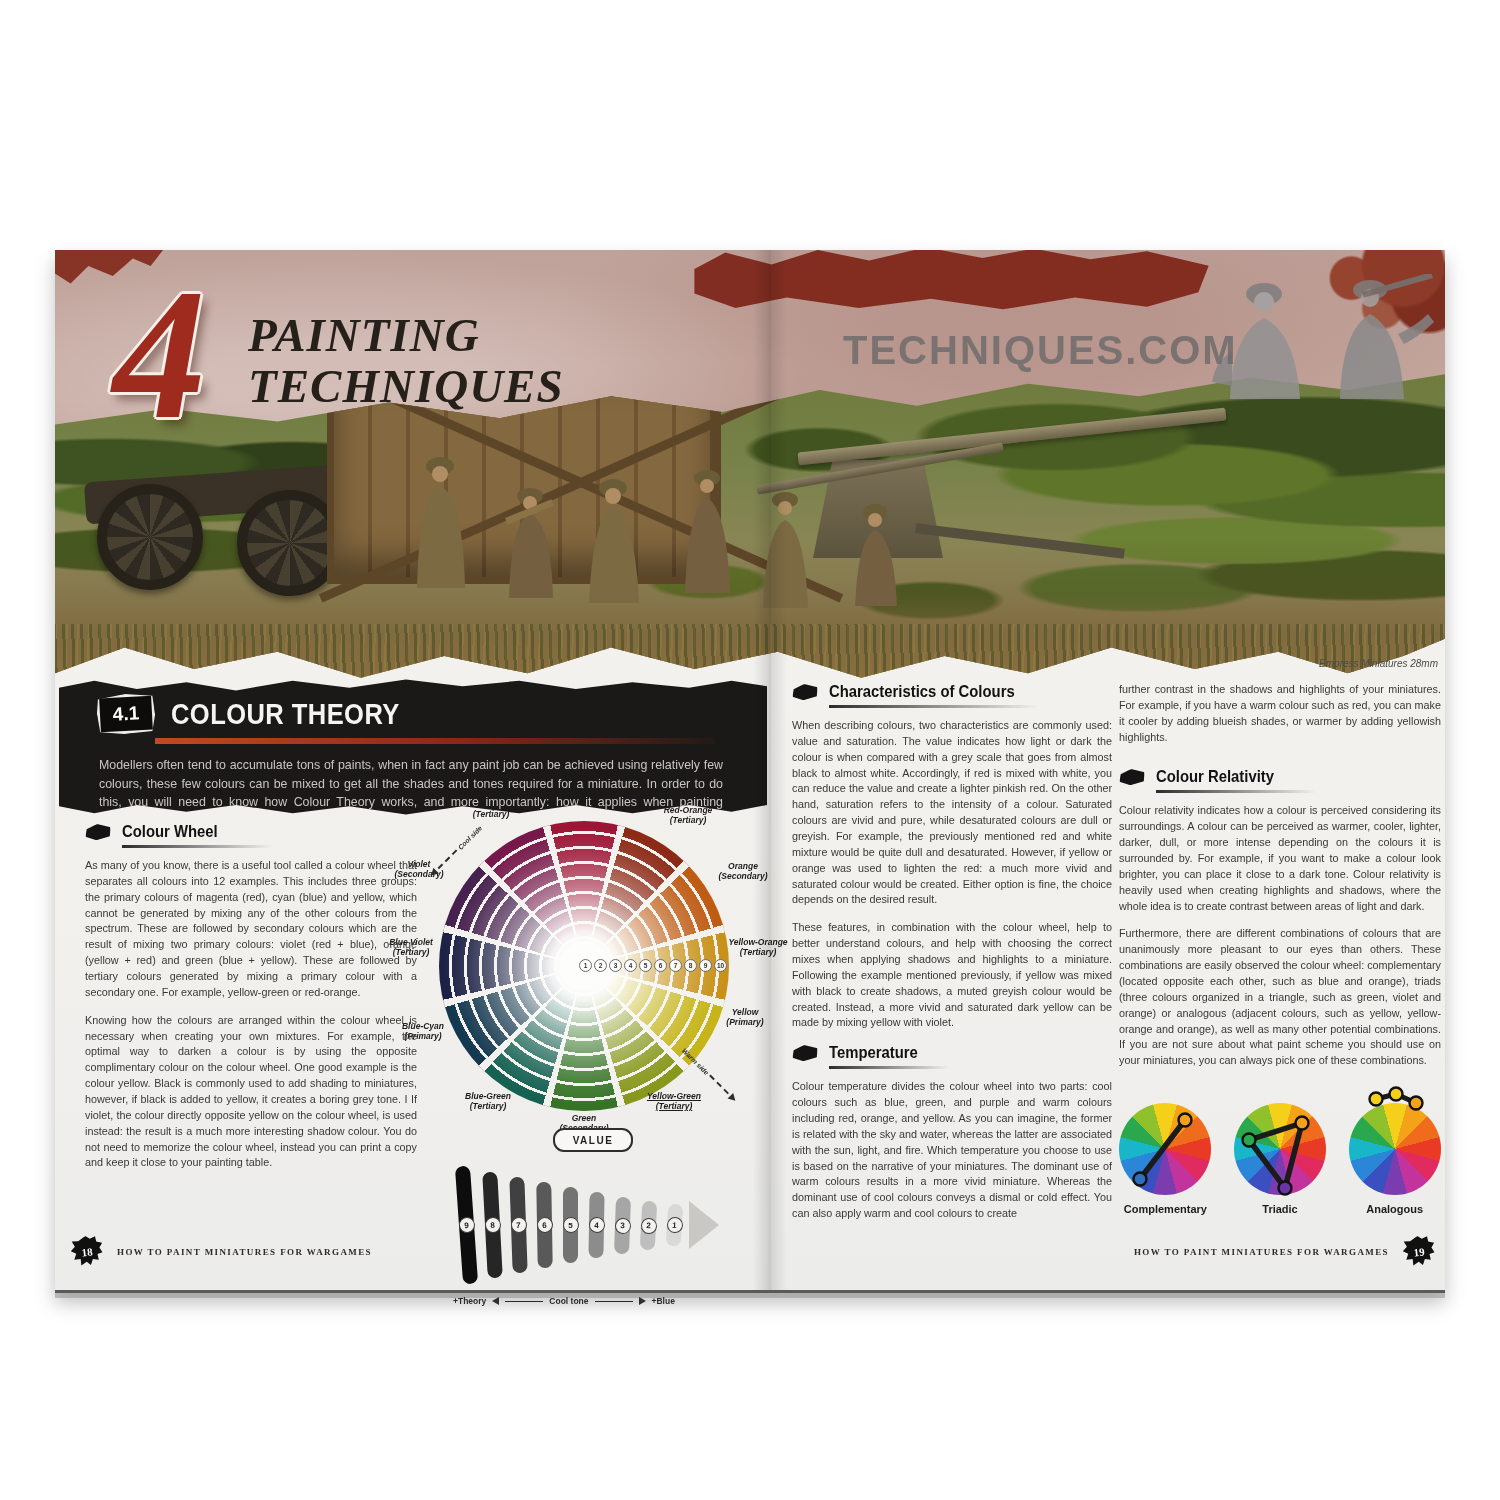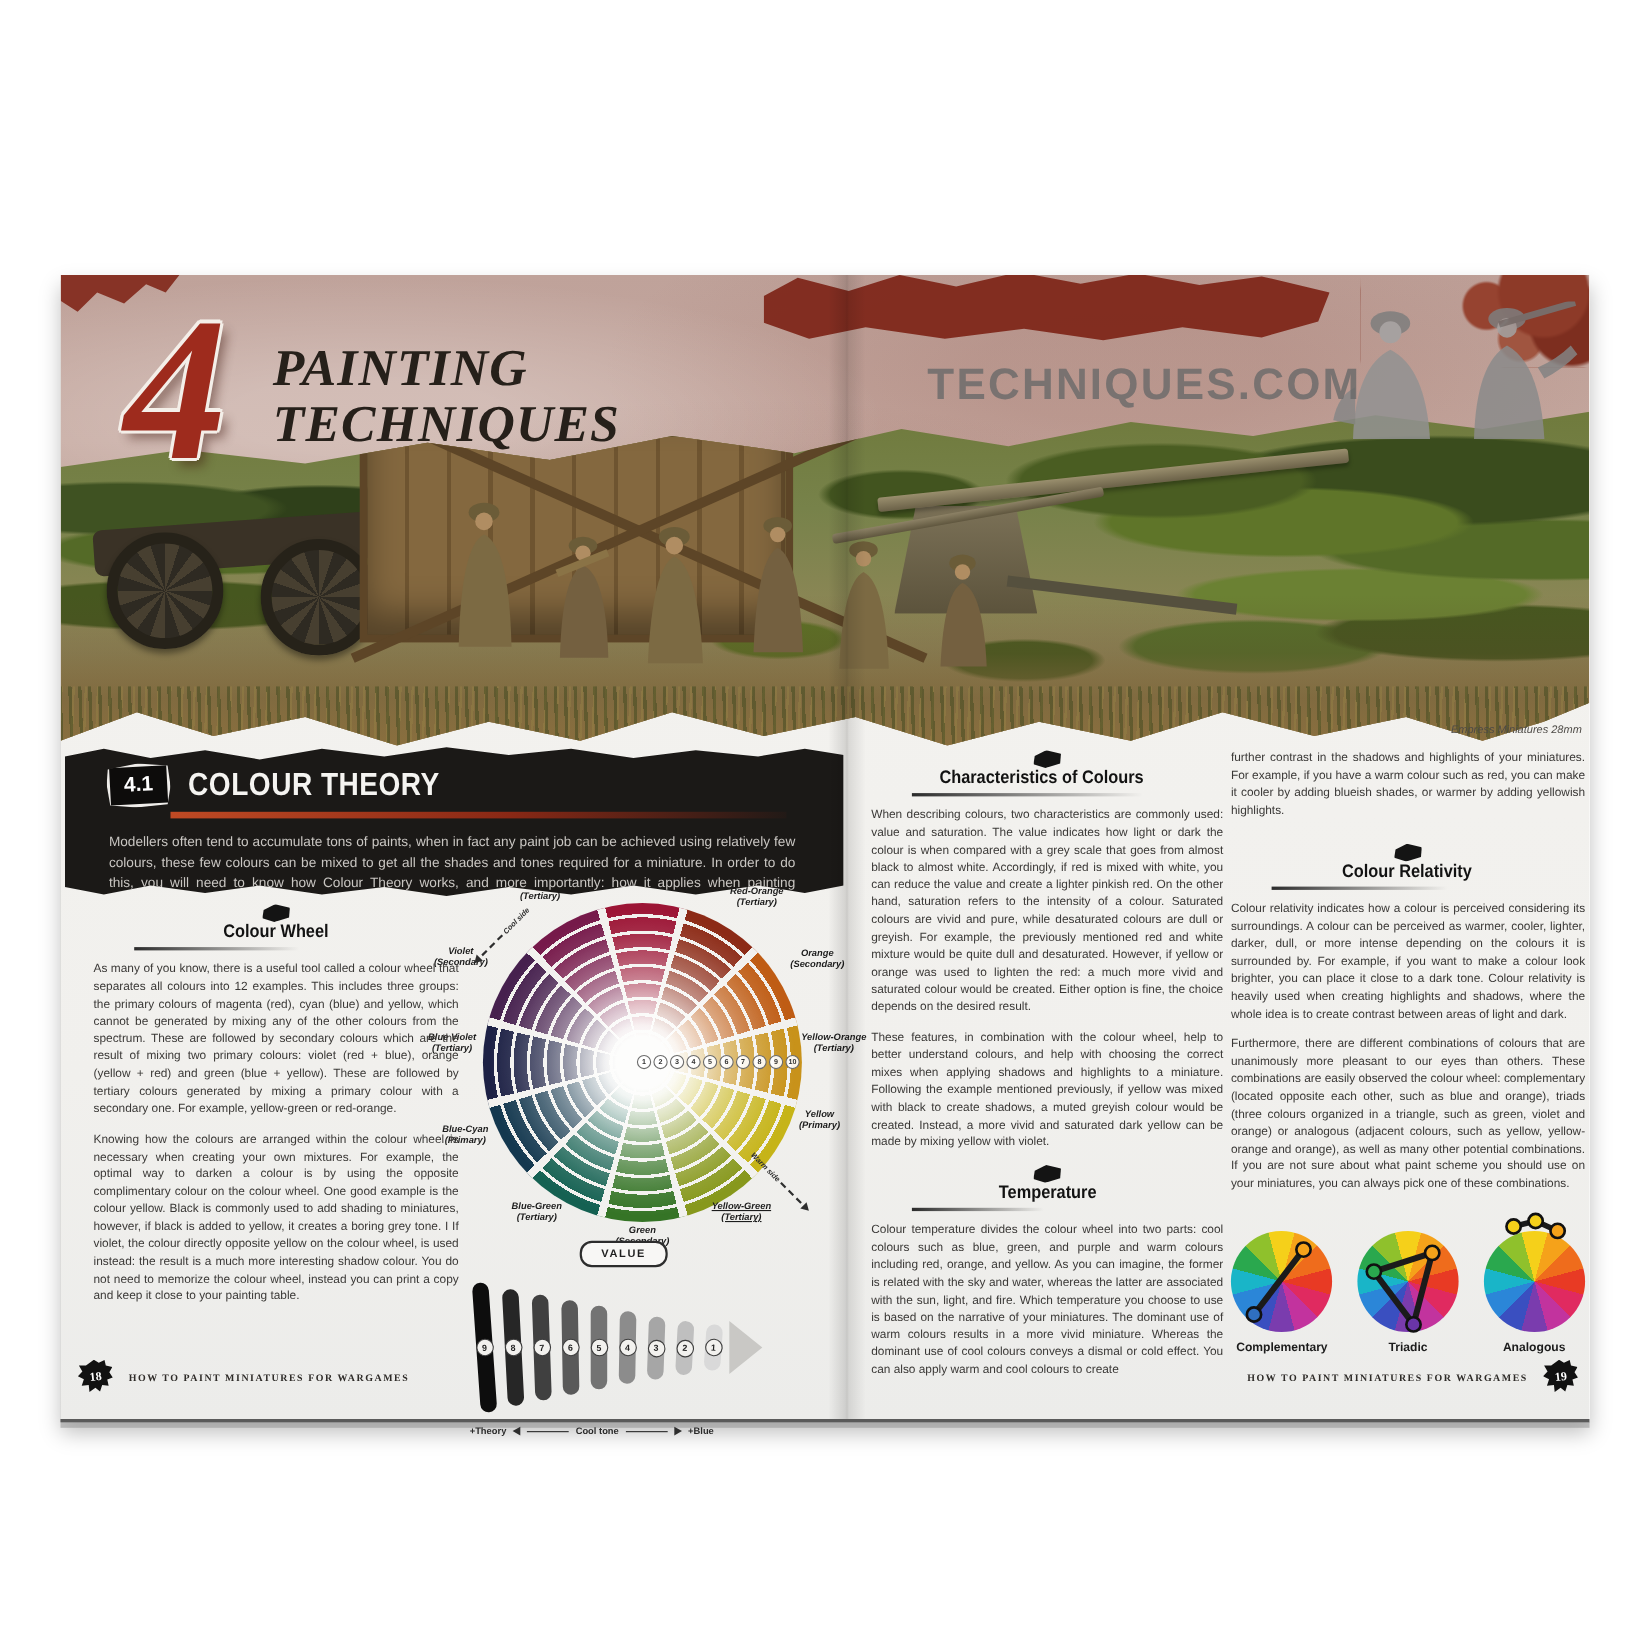--- a/index.html
+++ b/index.html
@@ -105,21 +105,21 @@
   .badge41{width:52px;height:34px;background:#0d0c0b;border:3px solid #efedea;transform:rotate(-3deg);
         display:flex;align-items:center;justify-content:center;color:#fff;font-weight:bold;font-size:19px;
         clip-path:polygon(3% 10%,50% 0,97% 8%,100% 55%,94% 96%,45% 100%,4% 92%,0 45%);}
   .banner-title{margin-left:16px;color:#f5f4f1;font-size:29px;font-weight:bold;letter-spacing:.5px;
         transform:scaleX(.88);transform-origin:left center;white-space:nowrap;}
   .banner-line{margin:4px 0 0 96px;width:560px;height:6px;
         background:linear-gradient(90deg,#c04a24 0%,#8a2815 55%,rgba(110,30,16,.08) 100%);}
   .banner-intro{margin:12px 44px 0 40px;color:#c9c6c2;font-size:12.4px;line-height:1.5;text-align:justify;}
 
   
-  .h-row{display:flex;align-items:center;margin-bottom:4px;flex-direction:column;}
+  .h-row{display:flex;align-items:center;margin-bottom:4px;}
   .blob{width:26px;height:16px;background:#141414;transform:rotate(-7deg);
         clip-path:polygon(8% 25%,50% 0,100% 30%,93% 85%,40% 100%,0 70%);}
   .h-text{margin-left:11px;font-size:16.5px;font-weight:bold;color:#121212;
         transform:scaleX(.9);transform-origin:left center;white-space:nowrap;}
   .h-line{height:3px;background:linear-gradient(90deg,#2b2b2b,rgba(43,43,43,0));margin:1px 0 10px 37px;}
   .w150{width:150px;} .w210{width:210px;} .w120{width:120px;} .w160{width:160px;}
   .body-p{font-size:10.8px;line-height:1.47;color:#3a3836;text-align:justify;margin:0 0 12px 0;}
 
   .left-col{position:absolute;left:30px;top:572px;width:332px;z-index:5;}
   .col1{position:absolute;left:737px;top:432px;width:320px;z-index:5;}
@@ -145,21 +145,21 @@
         line-height:1.2;text-align:center;width:90px;}
   .diag{position:absolute;display:flex;align-items:center;gap:3px;}
   .diag .lbl{font-size:6.8px;font-weight:bold;font-style:italic;color:#2d2d2d;white-space:nowrap;}
   .diag .line{width:26px;border-top:2px dashed #2e2e2e;}
   .head-l{width:0;height:0;border-style:solid;border-width:4px 7px 4px 0;border-color:transparent #2e2e2e transparent transparent;}
   .head-r{width:0;height:0;border-style:solid;border-width:4px 0 4px 7px;border-color:transparent transparent transparent #2e2e2e;}
   .cool{left:14px;top:52px;transform:rotate(-45deg);}
   .warm{left:266px;top:276px;transform:rotate(45deg);}
 
   
-  .value-area{position:absolute;left:368px;top:878px;width:330px;z-index:4;}
+  .value-area{position:absolute;left:394px;top:878px;width:330px;z-index:4;}
   .value-pill{margin-left:104px;width:76px;height:20px;border:2px solid #2d2d2d;border-radius:11px;
         background:#f8f7f5;display:flex;align-items:center;justify-content:center;
         font-size:10px;font-weight:bold;letter-spacing:1.5px;color:#1f1f1f;}
   .bars{display:flex;align-items:center;gap:11px;margin:12px 0 0 10px;position:relative;height:122px;}
   .vbar{width:15px;border-radius:8px;position:relative;}
   .vnum{position:absolute;left:50%;top:50%;transform:translate(-50%,-50%);width:14px;height:14px;
         border-radius:50%;background:#f2f1ee;border:1px solid #3c3c3c;font-size:8px;font-weight:bold;
         color:#222;display:flex;align-items:center;justify-content:center;}
   .value-arrow{width:0;height:0;border-style:solid;border-width:24px 0 24px 30px;
         border-color:transparent transparent transparent #c9c8c5;margin-left:-4px;}

